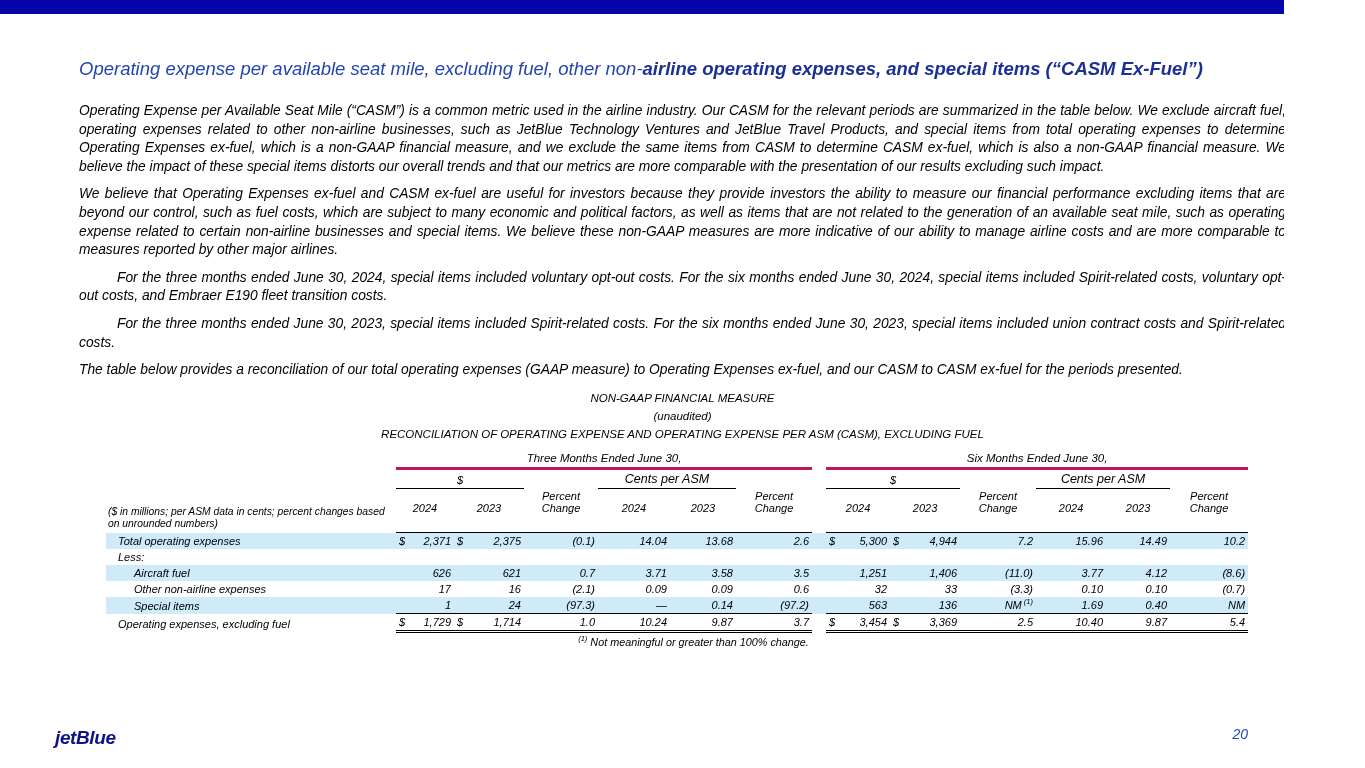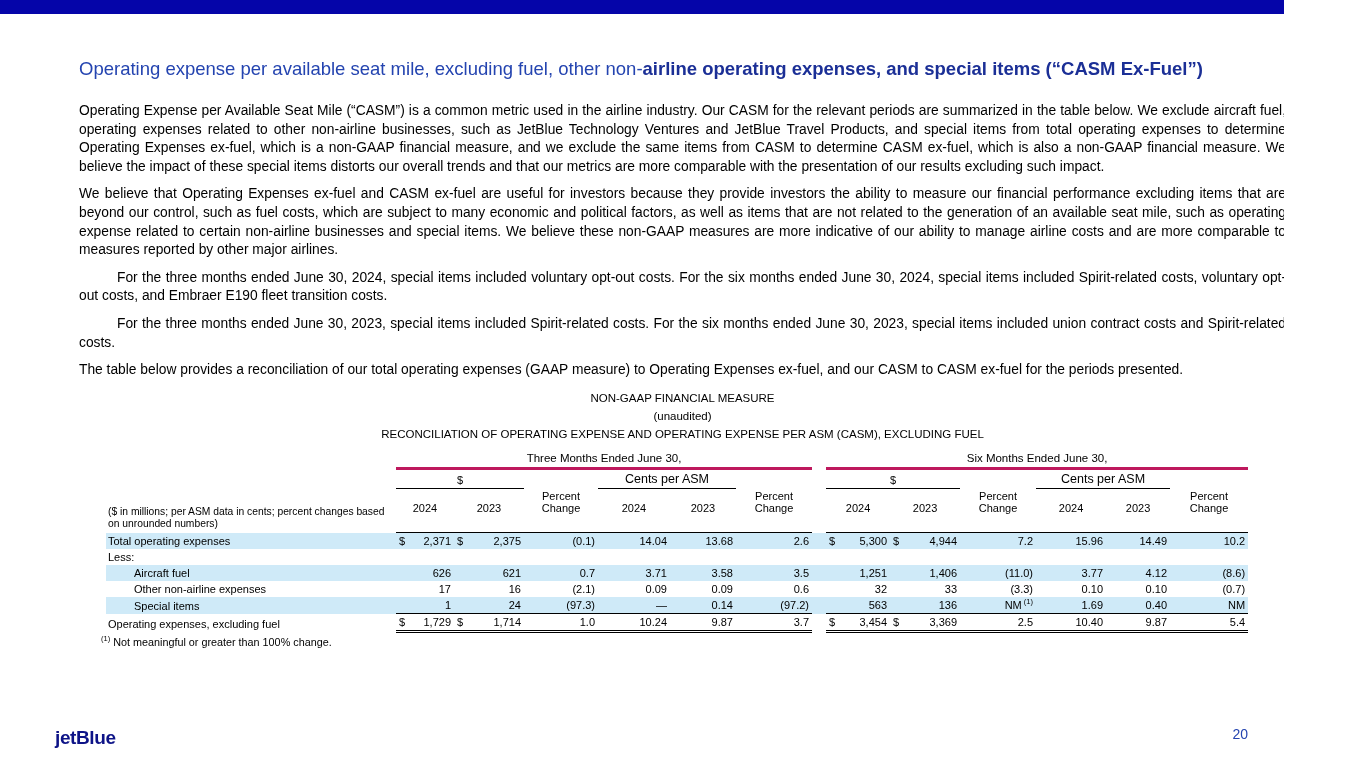--- a/index.html
+++ b/index.html
@@ -1,43 +1,43 @@
 <!DOCTYPE html>
 <html><head>
 <meta charset="utf-8">
 <style>
   html,body{margin:0;padding:0;}
   body{font-family:"Liberation Sans",sans-serif;background:#ffffff;}
-  .page{position:relative;width:1284px;height:768px;background:#fff;overflow:hidden;}
+  .page{position:relative;width:1284px;height:768px;background:#fff;overflow:hidden;font-style:italic;}
   .topbar{position:absolute;top:0;left:0;width:100%;height:14px;background:#0505a9;}
   .content{position:absolute;top:14px;left:79px;width:1207px;}
   .title{margin-top:43px;font-size:18.5px;line-height:23px;margin-bottom:22px;}
   .t-reg{color:#2444b0;font-weight:normal;}
   .t-bold{color:#1b2f96;font-weight:bold;}
   p.body{font-size:13.8px;line-height:18.6px;text-align:justify;margin:0 0 9px 0;color:#000;}
   p.indent{text-indent:38px;}
   .tbl-title{text-align:center;font-size:11.5px;line-height:18px;color:#000;}
   table.fin{border-collapse:collapse;table-layout:fixed;width:1142px;margin:7px 0 0 27px;font-size:11px;color:#000;}
   .fin th{font-weight:normal;}
   .fin th,.fin td{padding:2px 3px;vertical-align:bottom;}
   .fin .grp{text-align:center;font-size:11.5px;border-bottom:3px solid #be185d;padding-bottom:3px;}
   .fin .sub{text-align:center;border-bottom:1px solid #000;}
   .fin .cents{font-size:12.5px;}
   .fin .yr{text-align:center;border-bottom:1px solid #000;padding-bottom:18px;}
   .fin .note{font-size:10.3px;line-height:12.5px;text-align:left;padding-left:2px;}
   .fin td.gap,.fin th.gap{padding:0;}
   .fin td.val{text-align:right;}
-  .fin td.lbl{text-align:left;padding-left:2px;}
+  .fin td.lbl{text-align:left;padding-left:12px;}
   .fin td.lbl.ind{padding-left:28px;}
   .cw{display:flex;justify-content:space-between;align-items:flex-end;}
   tr.hl td{background:#cfeaf8;}
   tr.ul-single td.val{border-bottom:1px solid #000;}
   tr.ul-double td.val{border-bottom:3px double #000;}
   .fin sup,.footnote sup{font-size:7.5px;vertical-align:super;line-height:0;}
-  .footnote{margin:3px 0 0 22px;font-size:10.8px;color:#000;}
+  .footnote{margin:3px 0 0 22px;font-size:10.8px;color:#000;text-align:center;}
   .footnote .fn-text{margin-left:3px;}
   .logo{position:absolute;left:55px;bottom:19px;font-size:19px;font-weight:bold;color:#0d1387;letter-spacing:-0.4px;}
   .pagenum{position:absolute;right:36px;bottom:26px;font-size:14px;color:#2444b0;}
 </style>
 </head>
 <body>
 
 <div class="page">
   <div class="topbar"></div>
 

